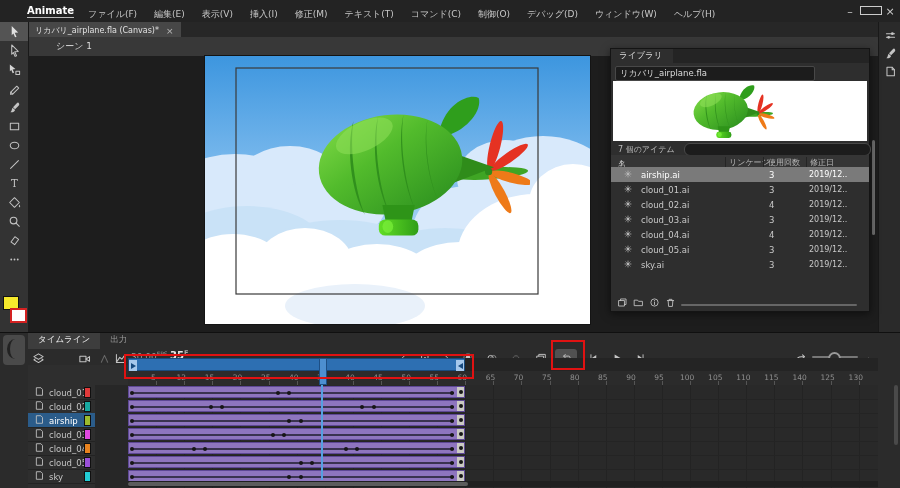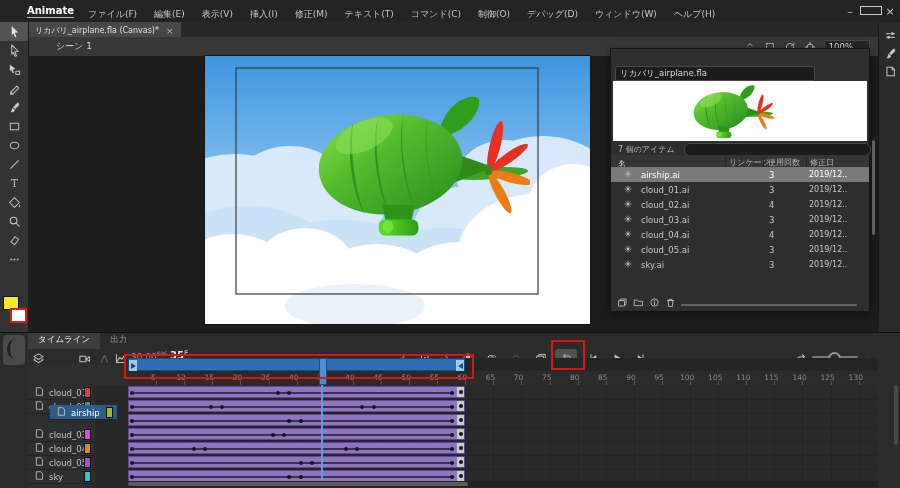--- a/index.html
+++ b/index.html
@@ -138,48 +138,20 @@
     <div id="doc-tab">
       <span>リカバリ_airplane.fla (Canvas)*</span>
       <span class="close">×</span>
     </div>
   </div>
 
   <div id="scenebar" class="abs">
     <span class="icon" style="width:16px;height:14px;margin-left:6px"></span>
     <span id="scene-name">シーン 1</span>
     <span class="icon" style="width:12px;height:12px"></span>
-    <div id="scene-controls">
-        <span class="icon">
-          <svg width="12" height="12" viewBox="0 0 14 14">
-            <path d="M4.6 5.4 L7 3 L9.4 5.4 M4.6 8.6 L7 11 L9.4 8.6" fill="none" stroke="#c4c4c4" stroke-width="1.1" stroke-linecap="round" stroke-linejoin="round"></path>
-          </svg>
-        </span>
-        <span class="icon">
-          <svg width="12" height="12" viewBox="0 0 14 14">
-            <path d="M3 3 H11 V11 H3 Z" fill="none" stroke="#c4c4c4" stroke-width="1.1" stroke-linecap="round" stroke-linejoin="round" stroke-dasharray="2 1.4"></path>
-          </svg>
-        </span>
-        <span class="icon">
-          <svg width="12" height="12" viewBox="0 0 14 14">
-            <path d="M11.2 7 a4.2 4.2 0 1 1 -1.4-3.1" fill="none" stroke="#c4c4c4" stroke-width="1.1" stroke-linecap="round" stroke-linejoin="round"></path>
-            <path d="M11.4 2.6 V5 H9" fill="none" stroke="#c4c4c4" stroke-width="1.1" stroke-linecap="round" stroke-linejoin="round"></path>
-          </svg>
-        </span>
-        <span class="icon">
-          <svg width="12" height="12" viewBox="0 0 14 14">
-            <circle cx="7" cy="7" r="3.4" fill="none" stroke="#c4c4c4" stroke-width="1.1"></circle>
-            <path d="M7 1.4 V3.8 M7 10.2 V12.6 M1.4 7 H3.8 M10.2 7 H12.6" fill="none" stroke="#c4c4c4" stroke-width="1.1" stroke-linecap="round" stroke-linejoin="round"></path>
-          </svg>
-        </span>
-      <span id="zoom-box">
-        <span>100%</span>
-        <span class="icon" style="width:8px;height:8px"></span>
-      </span>
-    </div>
   </div>
 
   <div id="toolbar-left" class="abs">
     <div id="tools-list">
         <div class="tool active">
           <span class="icon">
             <svg width="13" height="13" viewBox="0 0 14 14">
               <path d="M4 1 L11 8 L7.2 8.4 L9.2 12.6 L7.6 13.3 L5.8 9.2 L4 11 Z" fill="#e0e0e0"></path>
             </svg>
           </span>
@@ -372,20 +344,24 @@
       </span>
       <span class="icon" style="position: absolute; left: 4px; top: 42px; width: 14px; height: 14px;">
         <svg width="13" height="13" viewBox="0 0 14 14">
           <path d="M3.2 2.5 H8.8 L11.2 5 V11.5 H3.2 Z" fill="none" stroke="#c4c4c4" stroke-width="1.1" stroke-linecap="round" stroke-linejoin="round"></path>
           <path d="M8.8 2.5 V5 H11.2" fill="none" stroke="#c4c4c4" stroke-width="1.1" stroke-linecap="round" stroke-linejoin="round"></path>
         </svg>
       </span>
     </div>
 
   <div id="library" class="abs">
+    <div id="lib-tabstrip">
+      <span id="lib-tab">ライブラリ</span>
+      <span id="lib-menu" class="icon" style="width:12px;height:12px"></span>
+    </div>
     <div id="lib-docrow">
       <span id="lib-docbox">
         <span class="lbl">リカバリ_airplane.fla</span>
         <span class="icon" style="width:9px;height:9px"></span>
       </span>
       <span class="icon abs" style="left:202px;top:5px;width:12px;height:10px"></span>
       <span class="icon abs" style="left:220px;top:4px;width:12px;height:12px"></span>
     </div>
     <div id="lib-preview">
       <svg width="254" height="60" viewBox="0 0 254 60">
@@ -680,21 +656,21 @@
         </div>
         <div class="layer-row" style="top: 66px;">
           <span class="icon">
             <svg width="11" height="11" viewBox="0 0 14 14">
               <path d="M3.5 2.2 H8.8 L10.8 4.4 V11.8 H3.5 Z" fill="none" stroke="#c4c4c4" stroke-width="1.1" stroke-linecap="round" stroke-linejoin="round"></path>
             </svg>
           </span>
           <span class="nm">cloud_02</span>
           <span class="sw" style="background: rgb(24, 168, 160);"></span>
         </div>
-        <div class="layer-row sel" style="top: 72px; margin-left: 22px;">
+        <div class="layer-row sel" style="top: 80px;">
           <span class="icon">
             <svg width="11" height="11" viewBox="0 0 14 14">
               <path d="M3.5 2.2 H8.8 L10.8 4.4 V11.8 H3.5 Z" fill="none" stroke="#c4c4c4" stroke-width="1.1" stroke-linecap="round" stroke-linejoin="round"></path>
             </svg>
           </span>
           <span class="nm">airship</span>
           <span class="sw" style="background: rgb(155, 187, 45);"></span>
         </div>
         <div class="layer-row" style="top: 94px;">
           <span class="icon">

